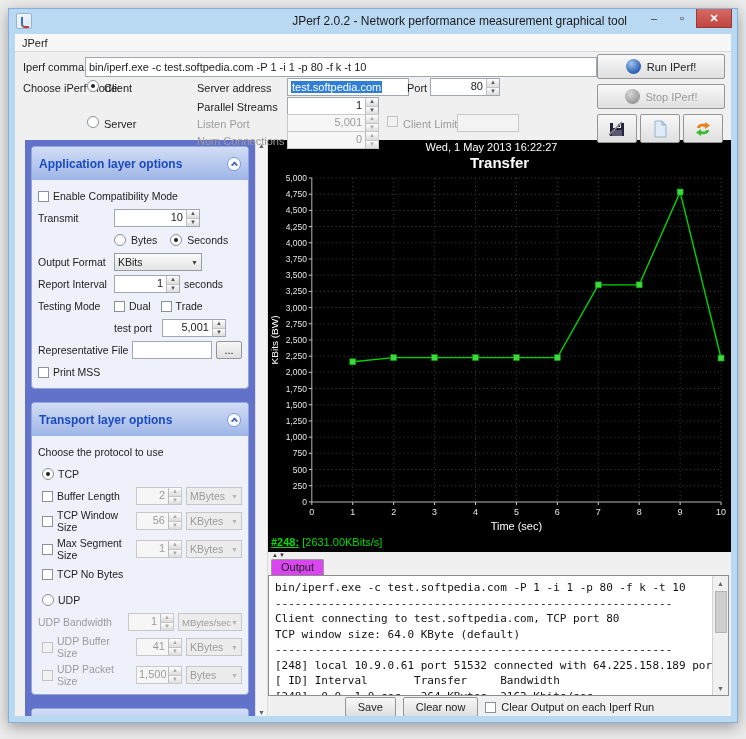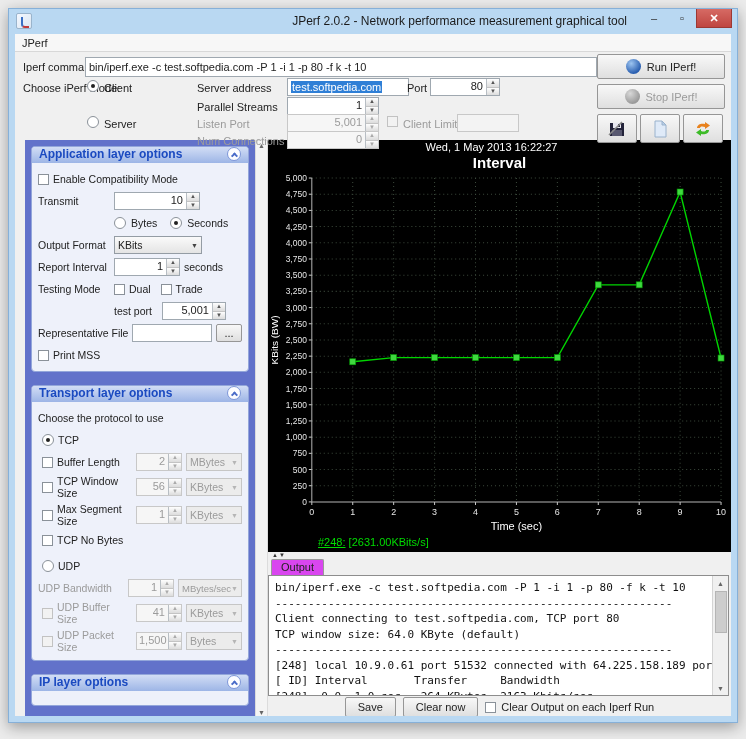--- a/index.html
+++ b/index.html
@@ -39,40 +39,40 @@
   .bigbtn{width:128px;height:25px;margin-bottom:5px;gap:6px;}
   .bigbtn.off{color:#9b9b9b;}
   .orb{width:15px;height:15px;border-radius:50%;background:radial-gradient(circle at 35% 30%,#9cc4f0,#2a5fb0 70%);flex:none;}
   .orb.gray{background:radial-gradient(circle at 35% 30%,#d8d8d8,#9a9a9a 70%);}
   .smallrow{display:flex;gap:3px;}
   .smallbtn{width:40px;height:29px;}
   
   .main{display:flex;height:578px;align-items:stretch;}
   .pane-left{margin-left:10px;width:230px;background:#6272ca;padding:6px 6px;overflow:hidden;}
   .panel{background:#eef1fa;border:1px solid #93a6da;border-radius:4px;margin-bottom:13px;overflow:hidden;}
-  .phead{height:16px;background:linear-gradient(#d2ddf5,#9db5e6);display:flex;padding:0 7px;color:#1b4ac0;font-weight:bold;font-size:12px;}
+  .phead{height:33px;background:linear-gradient(#d2ddf5,#9db5e6);display:flex;align-items:center;padding:0 7px;color:#1b4ac0;font-weight:bold;font-size:12px;}
   .chev-wrap{margin-left:auto;width:14px;height:14px;border-radius:50%;background:#fdfdff;border:1px solid #7d96d8;display:flex;align-items:center;justify-content:center;}
   .chev{width:5px;height:5px;border-left:2px solid #4a6cc8;border-top:2px solid #4a6cc8;transform:rotate(45deg) translate(1px,1px);}
   .pbody{padding:7px 6px;display:flex;flex-direction:column;gap:4px;font-size:10.5px;color:#222;}
   .prow{display:flex;align-items:center;min-height:18px;gap:4px;}
   .fspin{position:static;flex:none;height:18px;}
   .ffield{position:static;flex:1;height:18px;}
   .combo{height:18px;border:1px solid #949ca4;background:linear-gradient(#fafafa,#e4e4e4);display:flex;align-items:center;padding:0 3px;font-size:10.5px;flex:none;overflow:hidden;white-space:nowrap;}
   .combo .arr{margin-left:auto;font-size:7px;color:#444;}
   .combo.dcombo{background:#ececec;border-color:#c6c6c6;color:#9b9b9b;}
   .combo.dcombo .arr{color:#b5b5b5;}
   .vsb{width:13px;background:#f4f4f4;border:1px solid #dcdcdc;display:flex;flex-direction:column;align-items:center;justify-content:space-between;padding:1px 0;font-size:7px;color:#666;}
   .pane-right{flex:1;display:flex;flex-direction:column;min-width:0;}
   
   .chart{height:412px;background:#000;display:flex;flex-direction:column;}
   .ts{height:14px;text-align:center;color:#fff;font-size:11px;padding:1px 16px 0 0;}
   .ctitle{height:19px;text-align:center;color:#fff;font-weight:bold;font-size:15px;}
   .csvg{flex:1;width:100%;}
   .legend{height:16px;font-size:11px;padding-left:3px;color:#00dc00;white-space:nowrap;}
-  .legend .lid{font-weight:normal;text-decoration:underline;margin-left:47px;}
+  .legend .lid{font-weight:bold;text-decoration:underline;}
   .divider{height:6px;background:#f0f0f0;display:flex;align-items:center;padding-left:4px;font-size:6px;color:#333;letter-spacing:1px;}
   
   .tabrow{height:17px;display:flex;align-items:flex-end;padding-left:3px;}
   .tab{background:#d946ef;border:1px solid #9a9a9a;border-bottom:none;border-radius:2px 2px 0 0;font-size:11px;padding:1px 9px 2px;color:#222;}
   .outbox{flex:1;margin:0 2px 0 0;border:1px solid #8d8d8d;background:#fff;position:relative;overflow:hidden;}
   .outtext{position:absolute;left:0;top:0;right:16px;bottom:0;padding:4px 6px;font-family:"DejaVu Sans Mono","Liberation Mono",monospace;font-size:11px;line-height:15.5px;color:#111;white-space:pre;overflow:hidden;}
   .osb{position:absolute;right:0;top:0;bottom:0;width:16px;background:#f0f0f0;border-left:1px solid #d4d4d4;display:flex;flex-direction:column;align-items:center;font-size:7px;color:#666;}
   .osb .thumb{width:12px;height:42px;background:#cdcdcd;border:1px solid #b5b5b5;margin-top:1px;}
   .osb .sa{height:14px;display:flex;align-items:center;}
   .osb .sa.bottom{margin-top:auto;}
@@ -394,21 +394,21 @@
       </div>
 
       <div class="vsb">
         <span>▲</span>
         <span>▼</span>
       </div>
 
       <div class="pane-right">
         <div class="chart">
           <div class="ts">Wed, 1 May 2013 16:22:27</div>
-          <div class="ctitle">Interval</div>
+          <div class="ctitle">Transfer</div>
           <svg class="csvg" preserveAspectRatio="none" viewBox="0 0 465 362">
               <line x1="41" y1="328" x2="44" y2="328" stroke="#cccccc" stroke-width="1"></line>
               <text x="39" y="331" fill="#e6e6e6" font-size="8.5" text-anchor="end" font-family="&quot;Liberation Sans&quot;,sans-serif">0</text>
               <line x1="44" y1="311.85" x2="455" y2="311.85" stroke="#3c4a3c" stroke-width="1" stroke-dasharray="1,3"></line>
               <line x1="41" y1="311.85" x2="44" y2="311.85" stroke="#cccccc" stroke-width="1"></line>
               <text x="39" y="314.85" fill="#e6e6e6" font-size="8.5" text-anchor="end" font-family="&quot;Liberation Sans&quot;,sans-serif">250</text>
               <line x1="44" y1="295.7" x2="455" y2="295.7" stroke="#3c4a3c" stroke-width="1" stroke-dasharray="1,3"></line>
               <line x1="41" y1="295.7" x2="44" y2="295.7" stroke="#cccccc" stroke-width="1"></line>
               <text x="39" y="298.7" fill="#e6e6e6" font-size="8.5" text-anchor="end" font-family="&quot;Liberation Sans&quot;,sans-serif">500</text>
               <line x1="44" y1="279.55" x2="455" y2="279.55" stroke="#3c4a3c" stroke-width="1" stroke-dasharray="1,3"></line>

